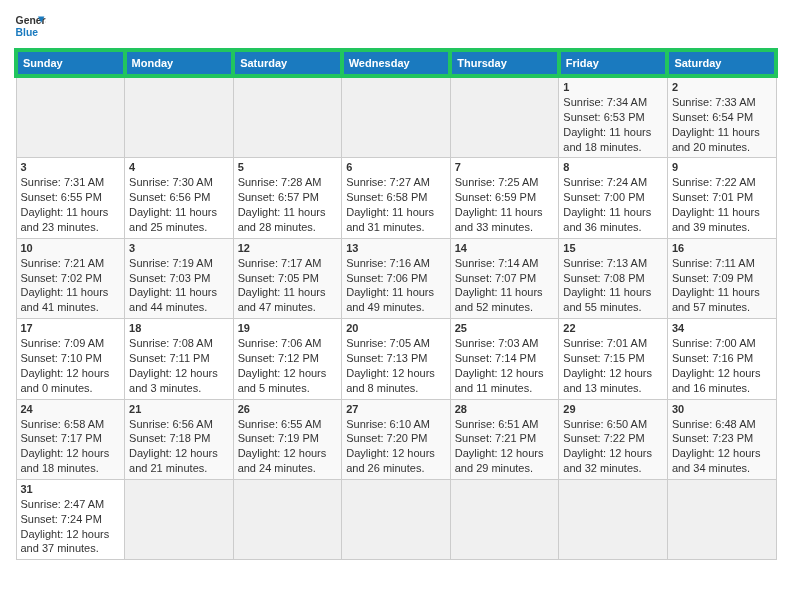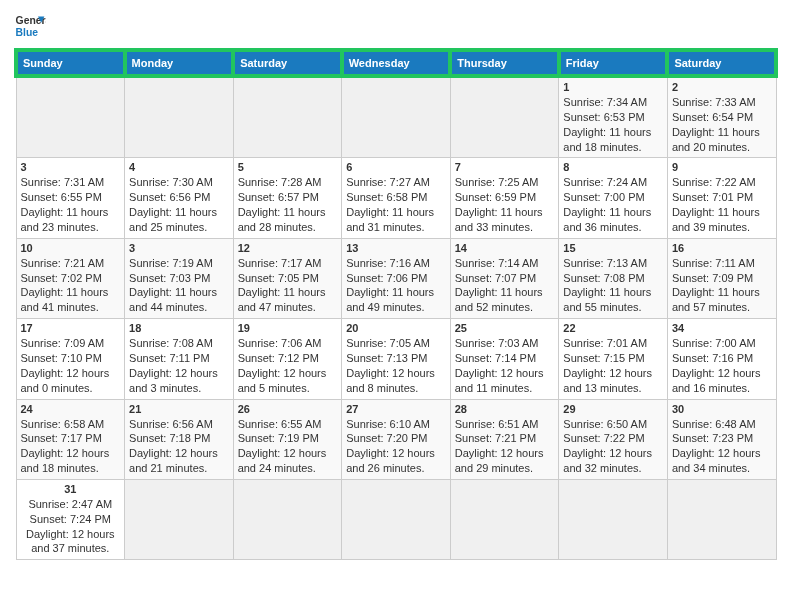--- a/index.html
+++ b/index.html
@@ -82,21 +82,20 @@
     .day-info {
       font-size: 11px;
       color: #333;
       line-height: 1.35;
     }
     .empty-cell {
       background: #f0f0f0 !important;
     }
     tbody tr:last-child td {
       height: 60px;
-      text-align: center;
     }
   </style>
 </head>
 <body>
 
 <div class="page">
   <div class="header">
     <div class="logo">
       <svg class="logo-icon" viewBox="0 0 40 40" xmlns="http://www.w3.org/2000/svg">
         <text x="2" y="18" font-size="13" font-weight="bold" fill="#333">General</text>

